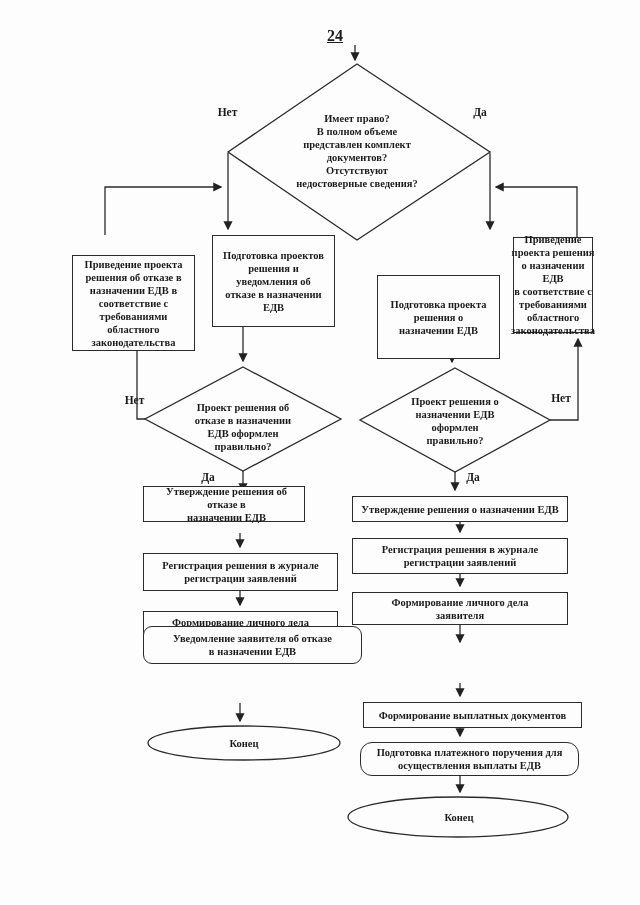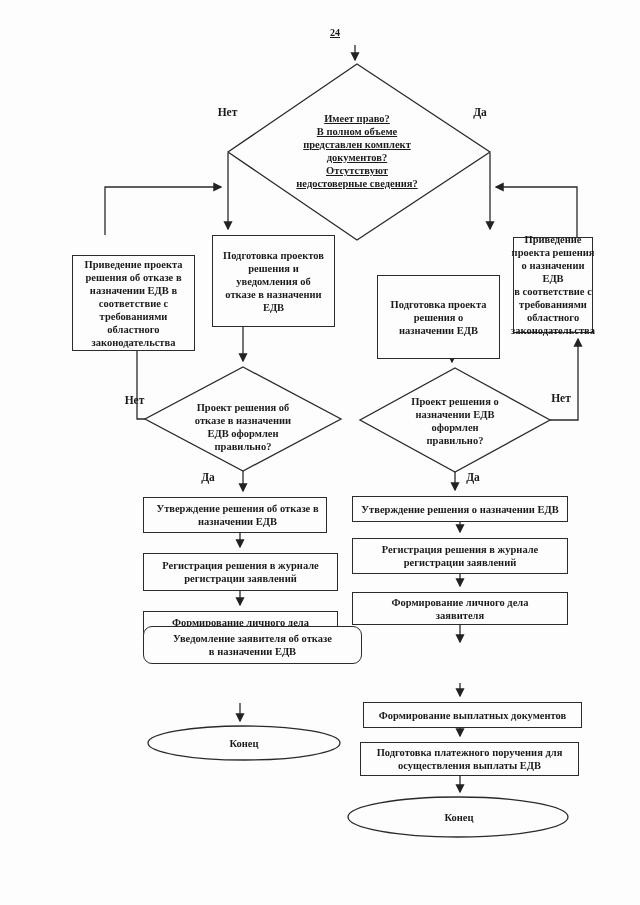--- a/index.html
+++ b/index.html
@@ -16,21 +16,21 @@
     font-weight:bold;font-size:10.5px;line-height:13px;
   }
   .rect{border:1.4px solid #2b2b2b;background:#fdfdfd;padding:2px 3px;}
   .ghost{background:transparent;z-index:3;}
   .edge-label{
     position:absolute;z-index:3;text-align:center;
     font-weight:bold;font-size:11.5px;line-height:13px;
   }
   .page-number{
     position:absolute;z-index:3;text-align:center;
-    font-weight:bold;font-size:10px;text-decoration:underline;
+    font-weight:bold;font-size:16px;text-decoration:underline;
   }
 </style>
 </head>
 <body>
 
 <div id="page">
 
   <svg id="wires" width="640" height="905" viewBox="0 0 640 905">
     <defs>
       <marker id="arr" viewBox="0 0 10 10" refX="8.5" refY="5" markerWidth="7" markerHeight="7" orient="auto">
@@ -79,21 +79,21 @@
 
   <div class="page-number" style="left:318px;top:27px;width:34px;">24</div>
 
   <div class="edge-label" style="left:205px;top:106px;width:45px;">Нет</div>
   <div class="edge-label" style="left:460px;top:106px;width:40px;">Да</div>
   <div class="edge-label" style="left:112px;top:394px;width:45px;">Нет</div>
   <div class="edge-label" style="left:190px;top:471px;width:36px;">Да</div>
   <div class="edge-label" style="left:540px;top:392px;width:42px;">Нет</div>
   <div class="edge-label" style="left:455px;top:471px;width:36px;">Да</div>
 
-  <div class="node ghost" style="left:262px;top:107px;width:190px;height:88px;text-decoration:underline;">Имеет право?
+  <div class="node ghost" style="left:262px;top:107px;width:190px;height:88px;">Имеет право?
 В полном объеме
 представлен комплект
 документов?
 Отсутствуют
 недостоверные сведения?</div>
   <div class="node ghost" style="left:166px;top:400px;width:154px;height:54px;">Проект решения об
 отказе в назначении
 ЕДВ оформлен
 правильно?</div>
   <div class="node ghost" style="left:380px;top:394px;width:150px;height:54px;">Проект решения о
@@ -117,33 +117,33 @@
 решения о
 назначении ЕДВ</div>
   <div class="node rect" style="left:513px;top:237px;width:80px;height:96px;">Приведение
 проекта решения
 о назначении ЕДВ
 в соответствие с
 требованиями
 областного
 законодательства</div>
 
-  <div class="node rect" style="left:143px;top:497px;width:184px;height:36px;padding-left:8px;">Утверждение решения об отказе в
+  <div class="node rect" style="left:143px;top:486px;width:162px;height:36px;padding-left:8px;">Утверждение решения об отказе в
 назначении ЕДВ</div>
   <div class="node rect" style="left:143px;top:553px;width:195px;height:38px;">Регистрация решения в журнале
 регистрации заявлений</div>
   <div class="node rect" style="left:143px;top:611px;width:195px;height:36px;">Формирование личного дела
 заявителя</div>
   <div class="node rect" style="left:143px;top:626px;width:219px;height:38px;border-radius:9px;">Уведомление заявителя об отказе
 в назначении ЕДВ</div>
   <div class="node ghost" style="left:160px;top:731px;width:168px;height:24px;">Конец</div>
 
   <div class="node rect" style="left:352px;top:496px;width:216px;height:26px;">Утверждение решения о назначении ЕДВ</div>
   <div class="node rect" style="left:352px;top:538px;width:216px;height:36px;">Регистрация решения в журнале
 регистрации заявлений</div>
   <div class="node rect" style="left:352px;top:592px;width:216px;height:33px;">Формирование личного дела
 заявителя</div>
   <div class="node rect" style="left:363px;top:702px;width:219px;height:26px;">Формирование выплатных документов</div>
-  <div class="node rect" style="left:360px;top:742px;width:219px;height:34px;">Подготовка платежного поручения для
+  <div class="node rect" style="left:360px;top:742px;width:219px;height:34px;border-radius:12px;">Подготовка платежного поручения для
 осуществления выплаты ЕДВ</div>
   <div class="node ghost" style="left:375px;top:805px;width:168px;height:24px;">Конец</div>
 
 </div>
 
 </body></html>

